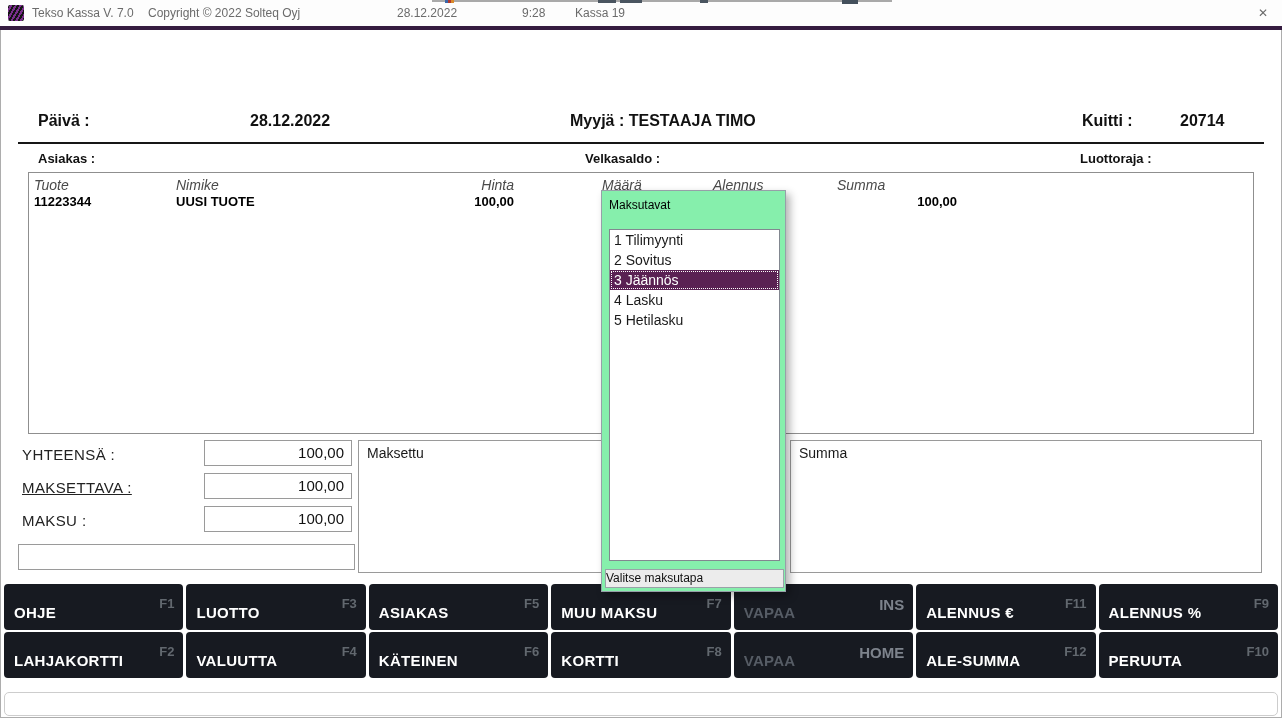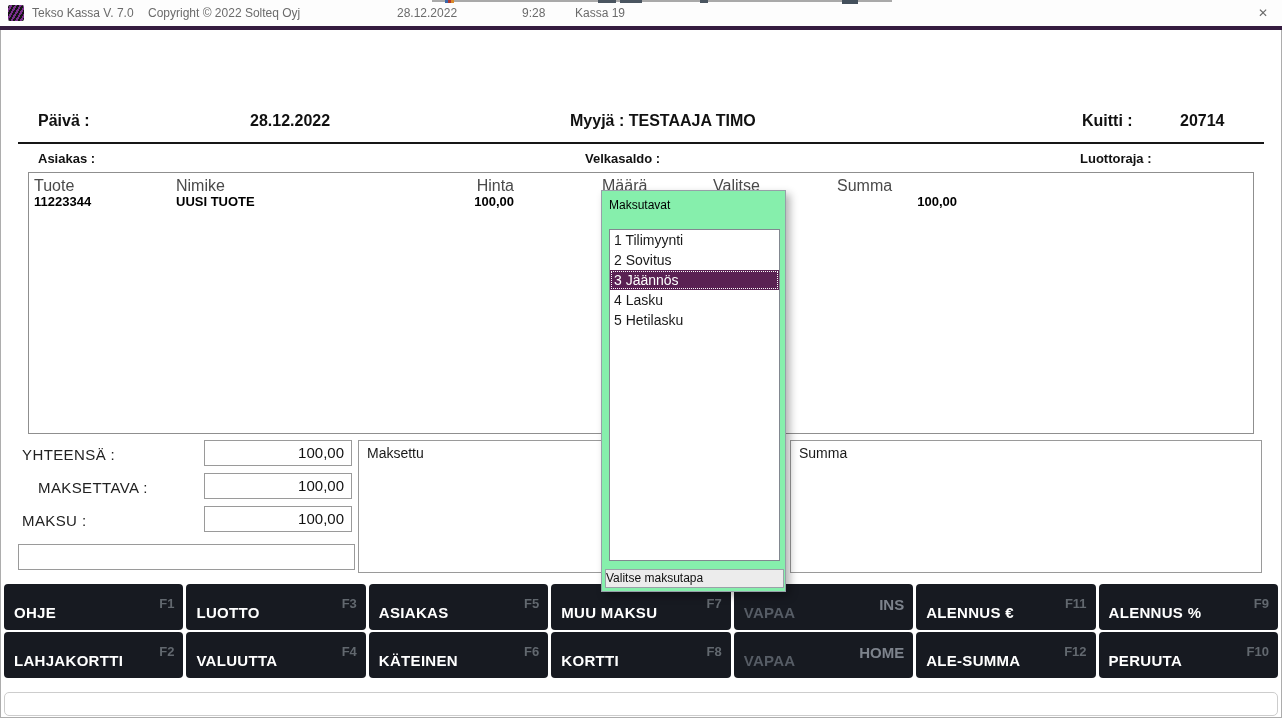--- a/index.html
+++ b/index.html
@@ -49,41 +49,41 @@
   .i-knum   { left:1180px;top:16px; }
   .info-hr { position:absolute; left:18px; top:46px; width:1246px; border-top:2px solid #161616; }
   .row2 { font-size:13px; }
   .i-asiakas { left:38px;  top:55px; }
   .i-velka   { left:585px; top:55px; }
   .i-luotto  { left:1080px;top:55px; }
 
   
   .items-table { position:absolute; left:28px; top:172px; width:1226px; height:262px;
                  border:1px solid #8f8f8f; background:#fff; }
-  .col-h { position:absolute; top:4px; font-size:16px; color:#4a4a4a; }
+  .col-h { position:absolute; top:4px; font-size:14px; color:#4a4a4a;font-style:italic; }
   .ch-tuote   { left:5px; }
   .ch-nimike  { left:147px; }
   .ch-hinta   { left:380px; width:105px; text-align:right; }
   .ch-maara   { left:573px; }
   .ch-alennus { left:684px; }
   .ch-summa   { left:808px; }
   .trow { position:absolute; top:21px; left:0; width:100%; height:18px; font-size:13px;
           font-weight:600; color:#000; }
   .tc { position:absolute; white-space:nowrap; }
   .tc-tuote  { left:5px; }
   .tc-nimike { left:147px; }
   .tc-hinta  { left:380px; width:105px; text-align:right; }
   .tc-maara  { left:573px; }
   .tc-alennus{ left:684px; }
   .tc-summa  { left:808px; width:120px; text-align:right; }
 
   
   .tot-lbl { position:absolute; font-size:15px; color:#222; letter-spacing:.4px; white-space:nowrap; }
   .tl-1 { left:22px; top:446px; }
-  .tl-2 { left:38px; top:479px; }
+  .tl-2 { left:22px; top:479px;text-decoration:underline; }
   .tl-3 { left:22px; top:512px; }
   .tot-box { position:absolute; left:204px; width:148px; height:26px; border:1px solid #9a9a9a;
              background:#fff; font-size:15px; color:#111; text-align:right; line-height:24px;
              padding-right:7px; }
   .tb-1 { top:440px; } .tb-2 { top:473px; } .tb-3 { top:506px; }
   .entry-box { position:absolute; left:18px; top:544px; width:337px; height:26px;
                border:1px solid #9a9a9a; background:#fff; }
 
   
   .panel { position:absolute; top:440px; height:133px; border:1px solid #9a9a9a; background:#fff; }
@@ -155,21 +155,21 @@
     <span class="lbl row2 i-asiakas">Asiakas :</span>
     <span class="lbl row2 i-velka">Velkasaldo :</span>
     <span class="lbl row2 i-luotto">Luottoraja :</span>
   </div>
 
   <div class="items-table">
     <span class="col-h ch-tuote">Tuote</span>
     <span class="col-h ch-nimike">Nimike</span>
     <span class="col-h ch-hinta">Hinta</span>
     <span class="col-h ch-maara">Määrä</span>
-    <span class="col-h ch-alennus">Valitse</span>
+    <span class="col-h ch-alennus">Alennus</span>
     <span class="col-h ch-summa">Summa</span>
     <div class="trow">
       <span class="tc tc-tuote">11223344</span>
       <span class="tc tc-nimike">UUSI TUOTE</span>
       <span class="tc tc-hinta">100,00</span>
       <span class="tc tc-maara"></span>
       <span class="tc tc-alennus"></span>
       <span class="tc tc-summa">100,00</span>
     </div>
   </div>

